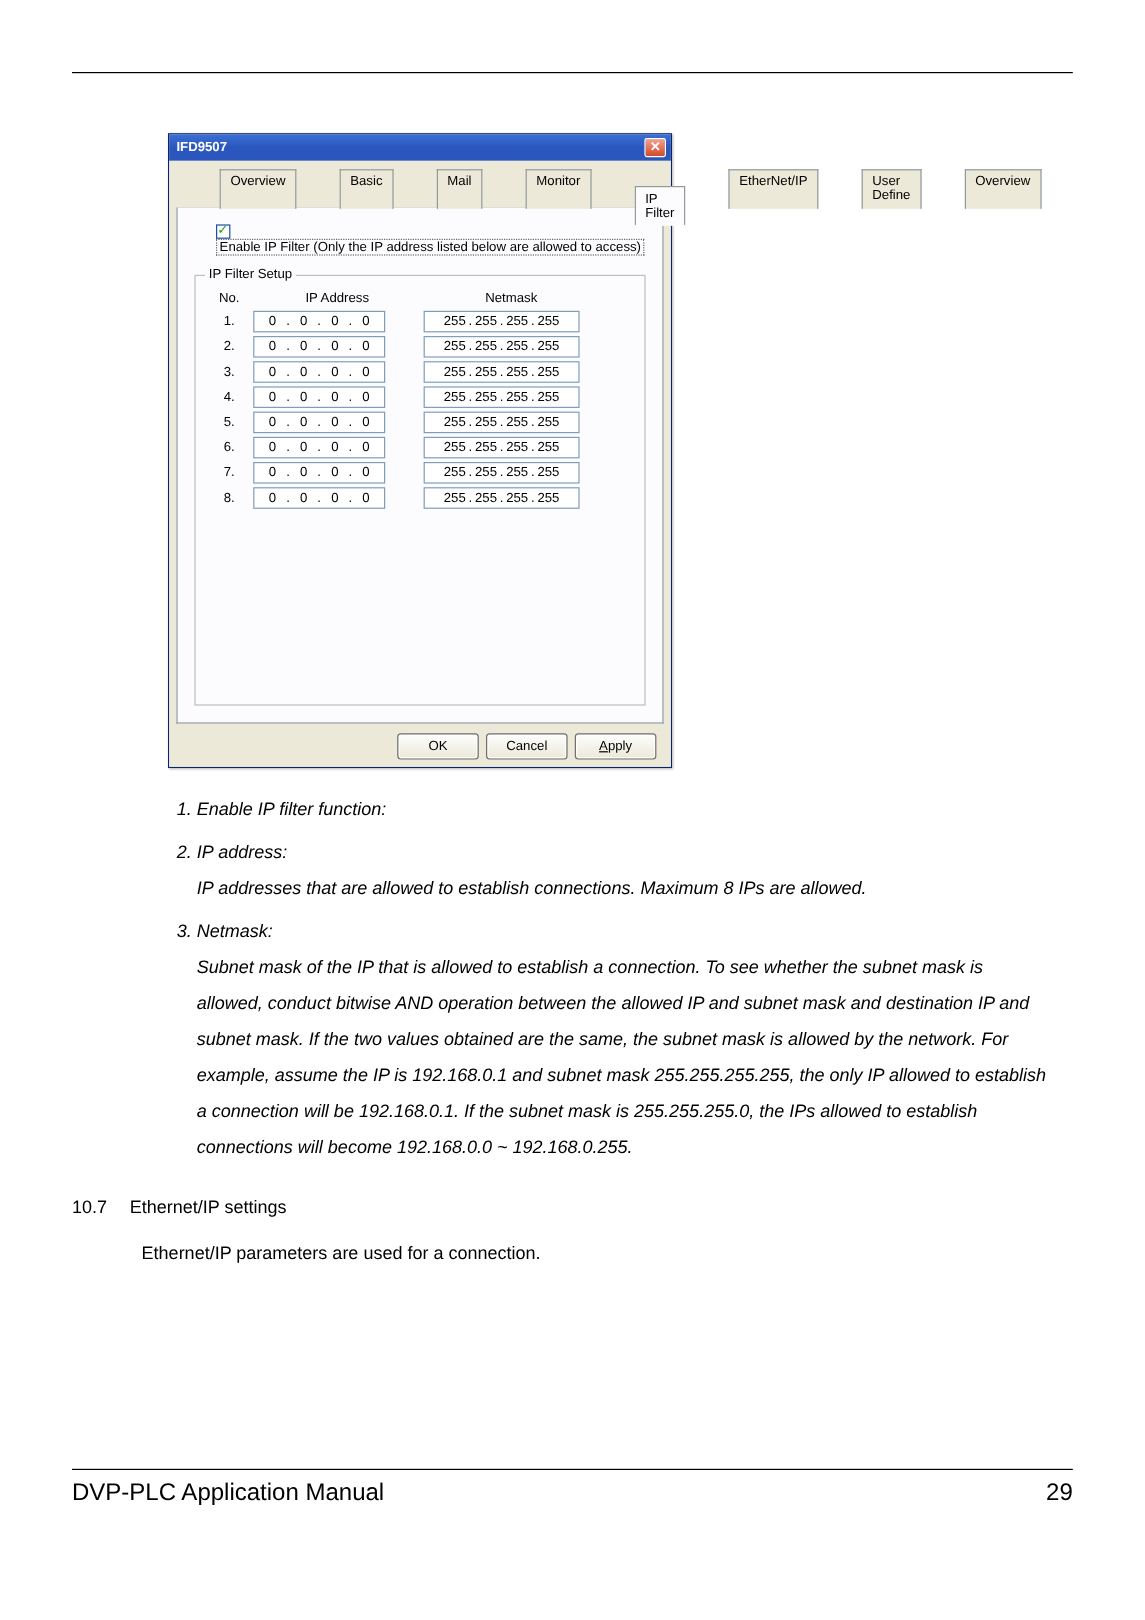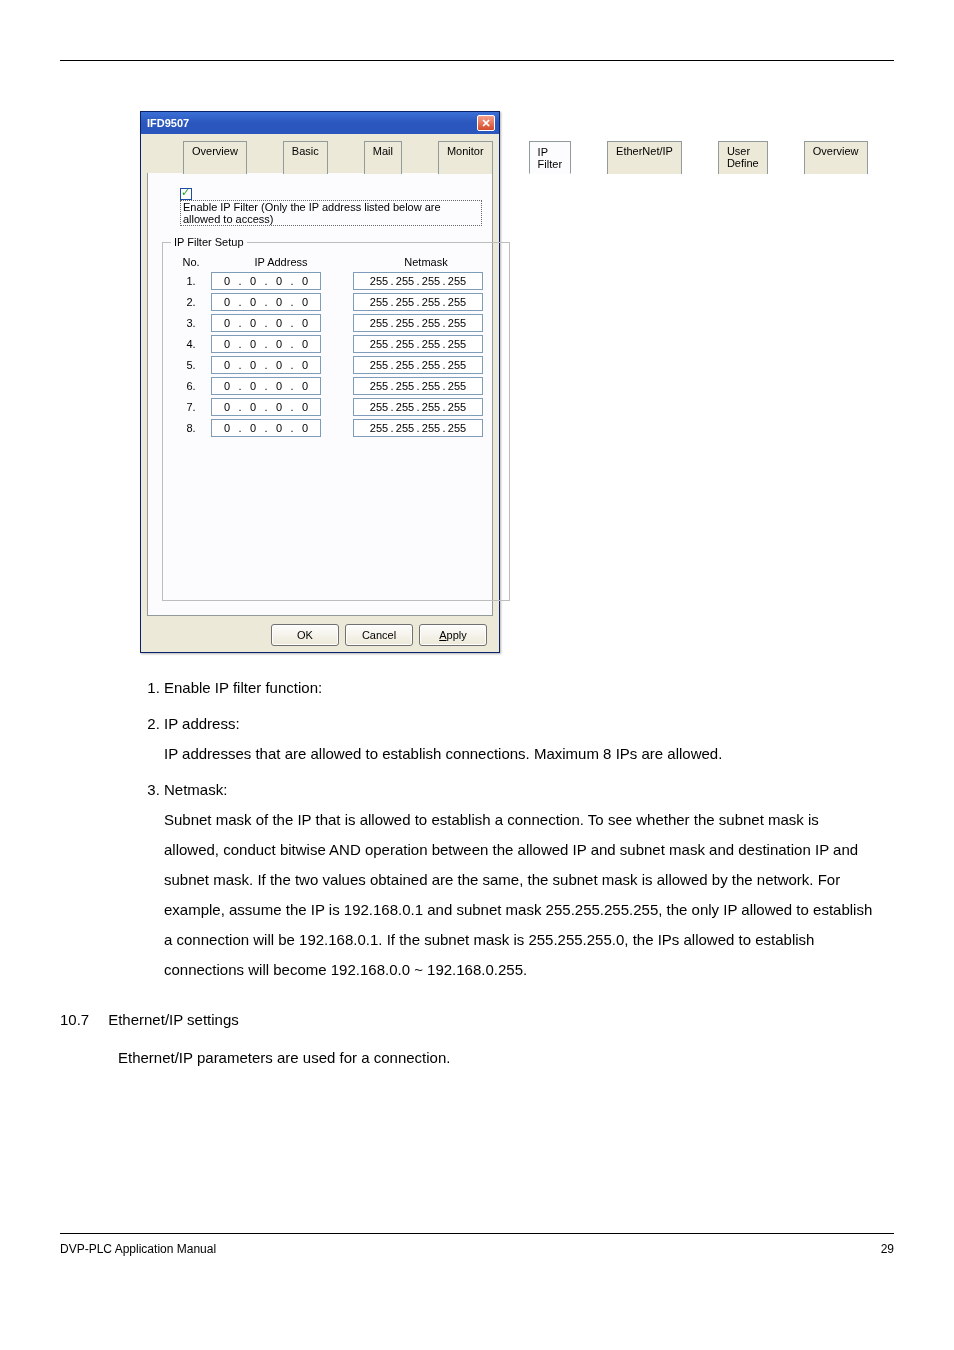--- a/index.html
+++ b/index.html
@@ -20,21 +20,21 @@
     border-top: 1.5px solid #000;
     margin: 0 0 50px 0;
   }
   .screenshot-wrap {
     padding-left: 80px;
     margin-bottom: 20px;
   }
 
   
   .dialog {
-    width: 360px;
+    width: 420px;
     border: 1px solid #0a246a;
     background: #ece9d8;
     font-family: Tahoma, Arial, sans-serif;
     font-size: 11px;
     color: #000;
     box-shadow: 1px 1px 2px rgba(0,0,0,0.3);
   }
   .titlebar {
     height: 22px;
     background: linear-gradient(to bottom, #3b70d6 0%, #2a56bd 50%, #2a56bd 100%);
@@ -69,21 +69,21 @@
     background: #ece9d8;
     margin-right: 0px;
     font-size: 11px;
     position: relative;
     top: 1px;
     margin-left: 36px;
   }
   .tab.active {
     background: #fcfcfe;
     border-bottom: 1px solid #fcfcfe;
-    top: 1px;
+    top: 15px;
     padding-top: 4px;
   }
   .panel-body {
     background: #fcfcfe;
     border: 1px solid #919b9c;
     border-top: none;
     padding: 10px 10px 14px 10px;
     margin-top: -11px;
   }
   .chk-row {
@@ -179,21 +179,21 @@
     margin-left: 80px;
     margin-right: 20px;
     line-height: 2.0;
     font-size: 15px;
   }
   ol.num-list {
     list-style: decimal;
     padding-left: 24px;
     margin: 10px 0;
   }
-  ol.num-list > li { margin-bottom: 6px; }
+  ol.num-list > li { margin-bottom: 6px; font-style: italic; }
   .li-title { }
   .li-body {
     display: block;
   }
 
   .section-heading {
     margin: 20px 0 8px 0;
     font-size: 15px;
     line-height: 2.0;
   }
@@ -223,21 +223,21 @@
     left: 60px; right: 60px;
     bottom: 24px;
   }
   .footer hr {
     border: none;
     border-top: 1.5px solid #000;
     margin: 0 0 8px 0;
   }
   .footer-row {
     display: flex;
-    font-size: 12px;
+    font-size: 20px;
   }
   .footer-row .ft-left { flex: 1; }
 </style>
 </head>
 <body>
 
 <div class="page">
   <div class="rule-top"></div>
 
   <div class="screenshot-wrap">

